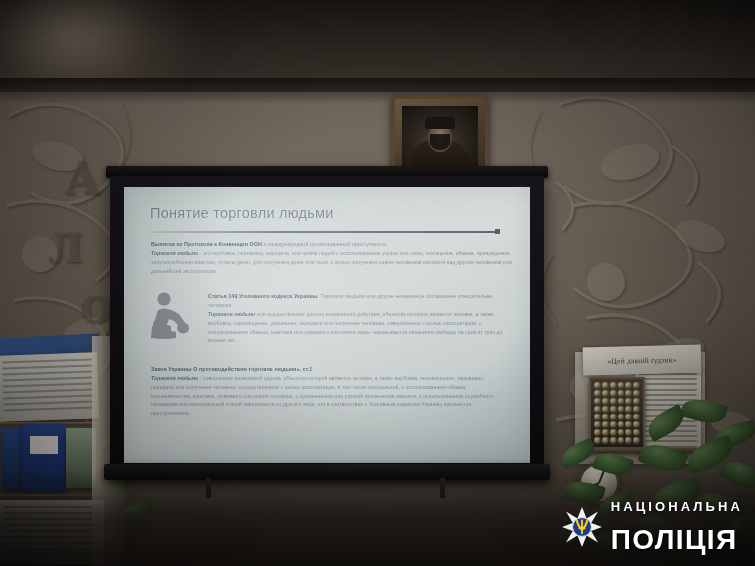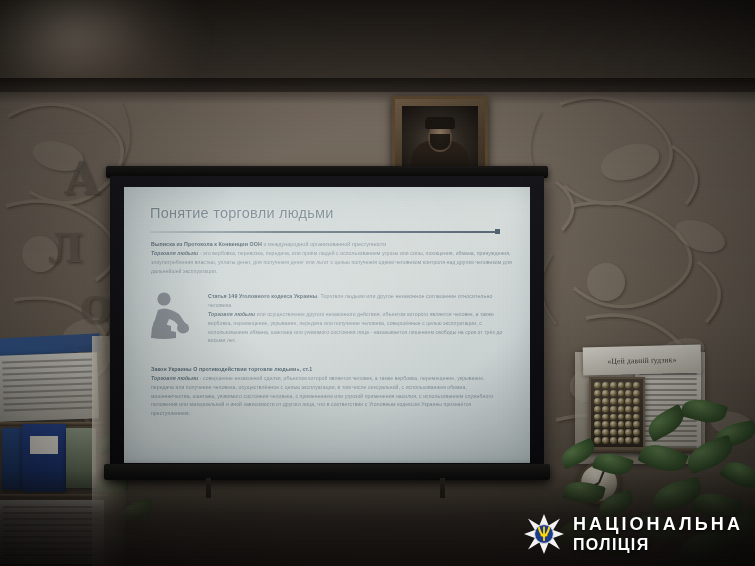--- a/index.html
+++ b/index.html
@@ -156,23 +156,23 @@
   #block1{ left:27px; top:53px; width:362px; }
   #block2{ left:84px; top:105px; width:306px; }
   #block3{ left:27px; top:178px; width:352px; }
 
   .kneel-icon{ position:absolute; left:26px; top:104px; width:44px; height:54px; }
 
   
   .wm{ position:absolute; right:12px; bottom:12px; display:flex; align-items:center; gap:9px; }
   .wm-badge{ position:relative; width:40px; height:40px; }
   .wm-text{ line-height:1; }
-  .wm-l1{ font-size:18px; letter-spacing:3.1px; color:#fff; font-weight:bold;
+  .wm-l1{ font-size:13px; letter-spacing:3.1px; color:#fff; font-weight:bold;
       text-shadow:0 1px 3px rgba(0,0,0,.85); }
-  .wm-l2{ font-size:16px; letter-spacing:1.4px; color:#fff; font-weight:bold; margin-top:4px;
+  .wm-l2{ font-size:28px; letter-spacing:1.4px; color:#fff; font-weight:bold; margin-top:13px;
       text-shadow:0 1px 4px rgba(0,0,0,.9); }
 
   .noise{ position:absolute; inset:0; pointer-events:none; opacity:.16;
       background-image:repeating-linear-gradient(0deg, rgba(255,255,255,.05) 0 1px, rgba(0,0,0,.05) 1px 2px),
                        repeating-linear-gradient(90deg, rgba(255,255,255,.04) 0 1px, rgba(0,0,0,.04) 1px 2px); }
 </style>
 </head>
 <body>
 
 <div id="scene">

